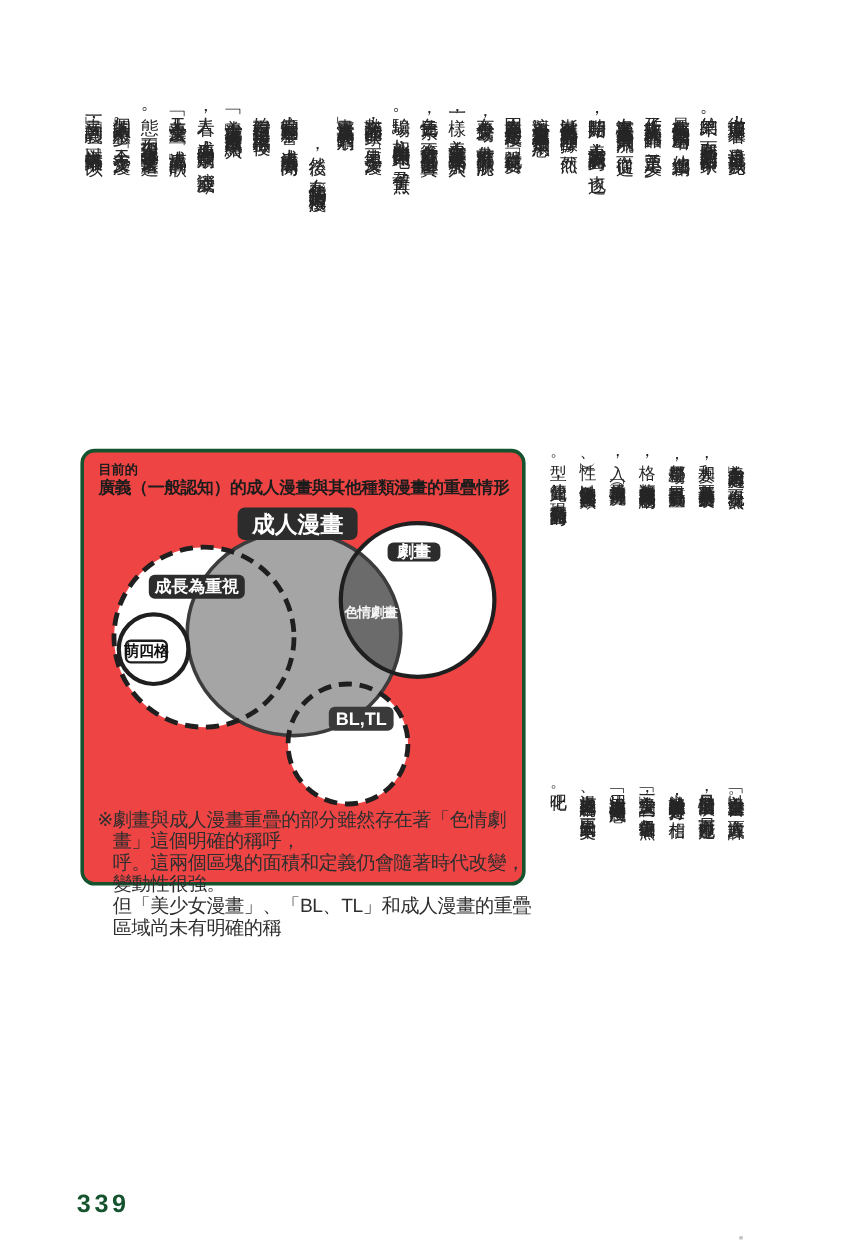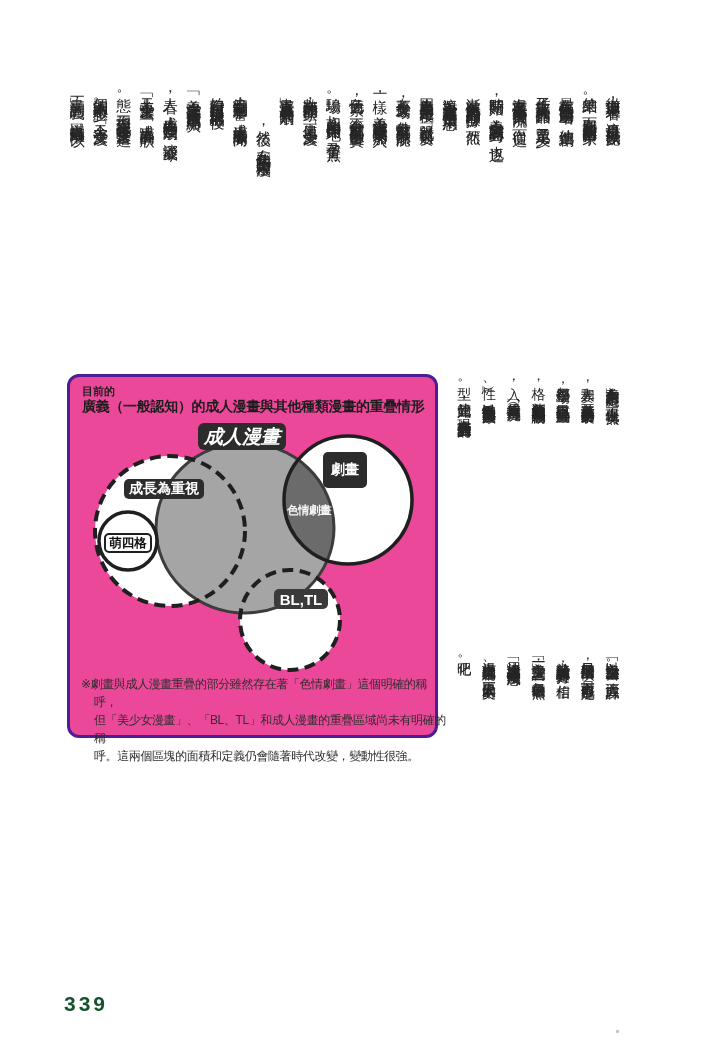--- a/index.html
+++ b/index.html
@@ -11,41 +11,41 @@
   .vline{display:block;}
   .top-block{left:64px;top:86px;width:560px;height:266px;font-size:15px;letter-spacing:1.2px;}
   .top-block .vline{line-height:23.3px;}
   .right-block{width:174px;font-size:14px;letter-spacing:0.6px;}
   .right-block .vline{line-height:24.7px;}
   .rb1{left:450px;top:376px;height:250px;}
   .rb2{left:450px;top:651px;height:252px;}
 
   
   .diagram-box{position:absolute;left:67px;top:374px;width:371px;height:364px;
-               border:3px solid #4c1d95;border-radius:12px;box-sizing:border-box;
-               font-family:"Liberation Sans","DejaVu Sans",sans-serif;background:#ec4899;}
+               border:3px solid #14532d;border-radius:12px;box-sizing:border-box;
+               font-family:"Liberation Sans","DejaVu Sans",sans-serif;background:#ef4444;}
   .pretitle{position:absolute;left:12px;top:7px;font-size:11px;font-weight:bold;color:#1c1c1c;}
   .dtitle{position:absolute;left:12px;top:21px;font-size:14px;font-weight:bold;color:#1c1c1c;
           letter-spacing:-0.3px;white-space:nowrap;}
   .venn{position:absolute;left:0;top:0;}
 
   .tag{position:absolute;display:flex;align-items:center;justify-content:center;
        font-weight:bold;white-space:nowrap;box-sizing:border-box;}
   .tag-dark{background:#2c2c2c;color:#ffffff;border-radius:5px;}
-  .tag-adult{left:128px;top:46px;width:88px;height:27px;font-size:19px;border-radius:6px;font-style:italic;}
+  .tag-adult{left:128px;top:46px;width:100px;height:27px;font-size:19px;border-radius:6px;}
   .tag-bishojo{left:54px;top:102px;width:80px;height:20px;font-size:14px;}
-  .tag-gekiga{left:253px;top:75px;width:44px;height:36px;font-size:14px;}
+  .tag-gekiga{left:253px;top:75px;width:44px;height:16px;font-size:14px;}
   .tag-bltl{left:190px;top:212px;width:54px;height:20px;font-size:15px;background:#3a3a3a;margin-left:14px;}
-  .tag-moe{left:34px;top:156px;width:48px;height:20px;font-size:12.5px;background:#ffffff;
+  .tag-moe{left:34px;top:156px;width:36px;height:20px;font-size:12.5px;background:#ffffff;
            border:2.5px solid #1f1f1f;border-radius:5px;color:#111111;}
   .ero-label{position:absolute;left:217px;top:126px;width:68px;
              font-size:11.5px;font-weight:bold;color:#f4f4f4;letter-spacing:-0.5px;}
 
   .footnote{position:absolute;left:11px;top:298px;width:352px;padding-left:13px;
-            font-size:12px;line-height:18px;letter-spacing:-0.4px;color:#2e2e2e;font-weight:500;}
+            font-size:16px;line-height:18px;letter-spacing:-0.4px;color:#2e2e2e;font-weight:500;}
   .fline{display:block;}
   .fline.hang{text-indent:-13px;}
 
   .pagenum{position:absolute;left:64px;top:992px;font-size:21px;font-weight:bold;
            letter-spacing:3px;color:#14532d;font-family:"Liberation Sans","DejaVu Sans",sans-serif;}
   .speck{position:absolute;left:616px;top:1030px;width:3px;height:3px;background:#c4c4c4;border-radius:1px;}
 </style>
 </head>
 <body>
 
@@ -106,22 +106,22 @@
 
     <div class="tag tag-dark tag-adult">成人漫畫</div>
     <div class="tag tag-dark tag-bishojo">成長為重視</div>
     <div class="tag tag-dark tag-gekiga">劇畫</div>
     <div class="ero-label">色情劇畫</div>
     <div class="tag tag-moe">萌四格</div>
     <div class="tag tag-dark tag-bltl">BL,TL</div>
 
     <div class="footnote">
       <span class="fline hang">※劇畫與成人漫畫重疊的部分雖然存在著「色情劇畫」這個明確的稱呼，</span>
+      <span class="fline">呼。這兩個區塊的面積和定義仍會隨著時代改變，變動性很強。</span>
       <span class="fline">但「美少女漫畫」、「BL、TL」和成人漫畫的重疊區域尚未有明確的稱</span>
-      <span class="fline">呼。這兩個區塊的面積和定義仍會隨著時代改變，變動性很強。</span>
     </div>
   </div>
 
   <div class="vblock right-block rb1">
     <span class="vline">美少女為主角」的定義：不僅出現熟女</span>
     <span class="vline">和人妻，甚至連女人都不是的女裝男子</span>
     <span class="vline">都粉墨登場，畫風也不再限於動畫風</span>
     <span class="vline">格，連類似劇畫的寫實風作品也被納</span>
     <span class="vline">入，成長為重視「實用性（可尻</span>
     <span class="vline">性）」、以性愛為主體的巨大漫畫類</span>

